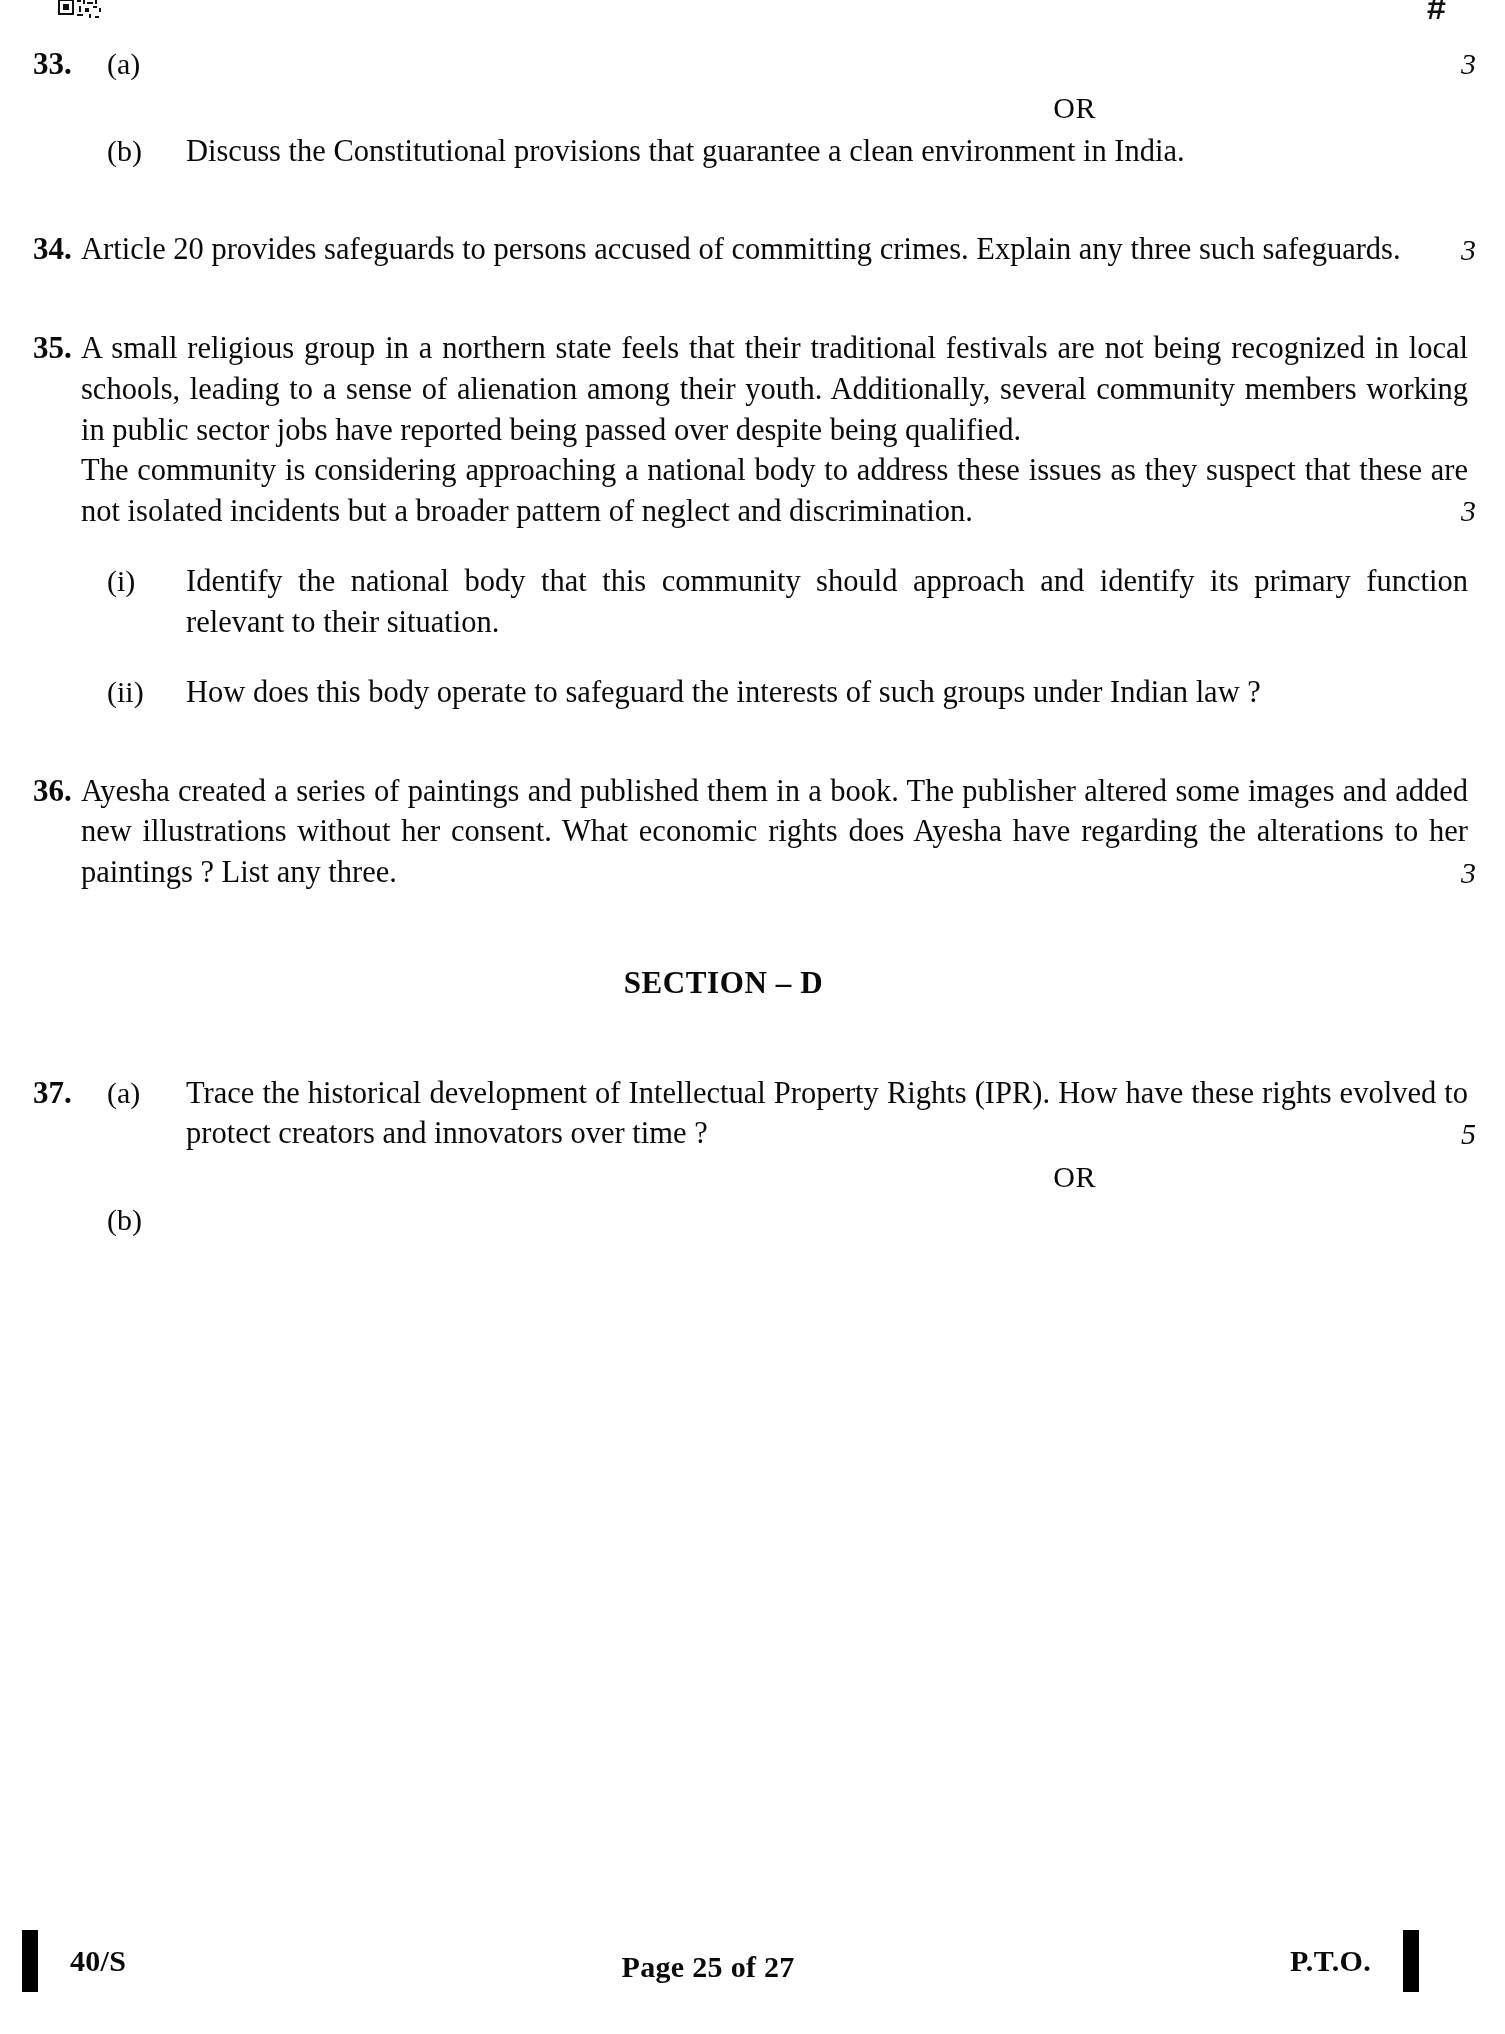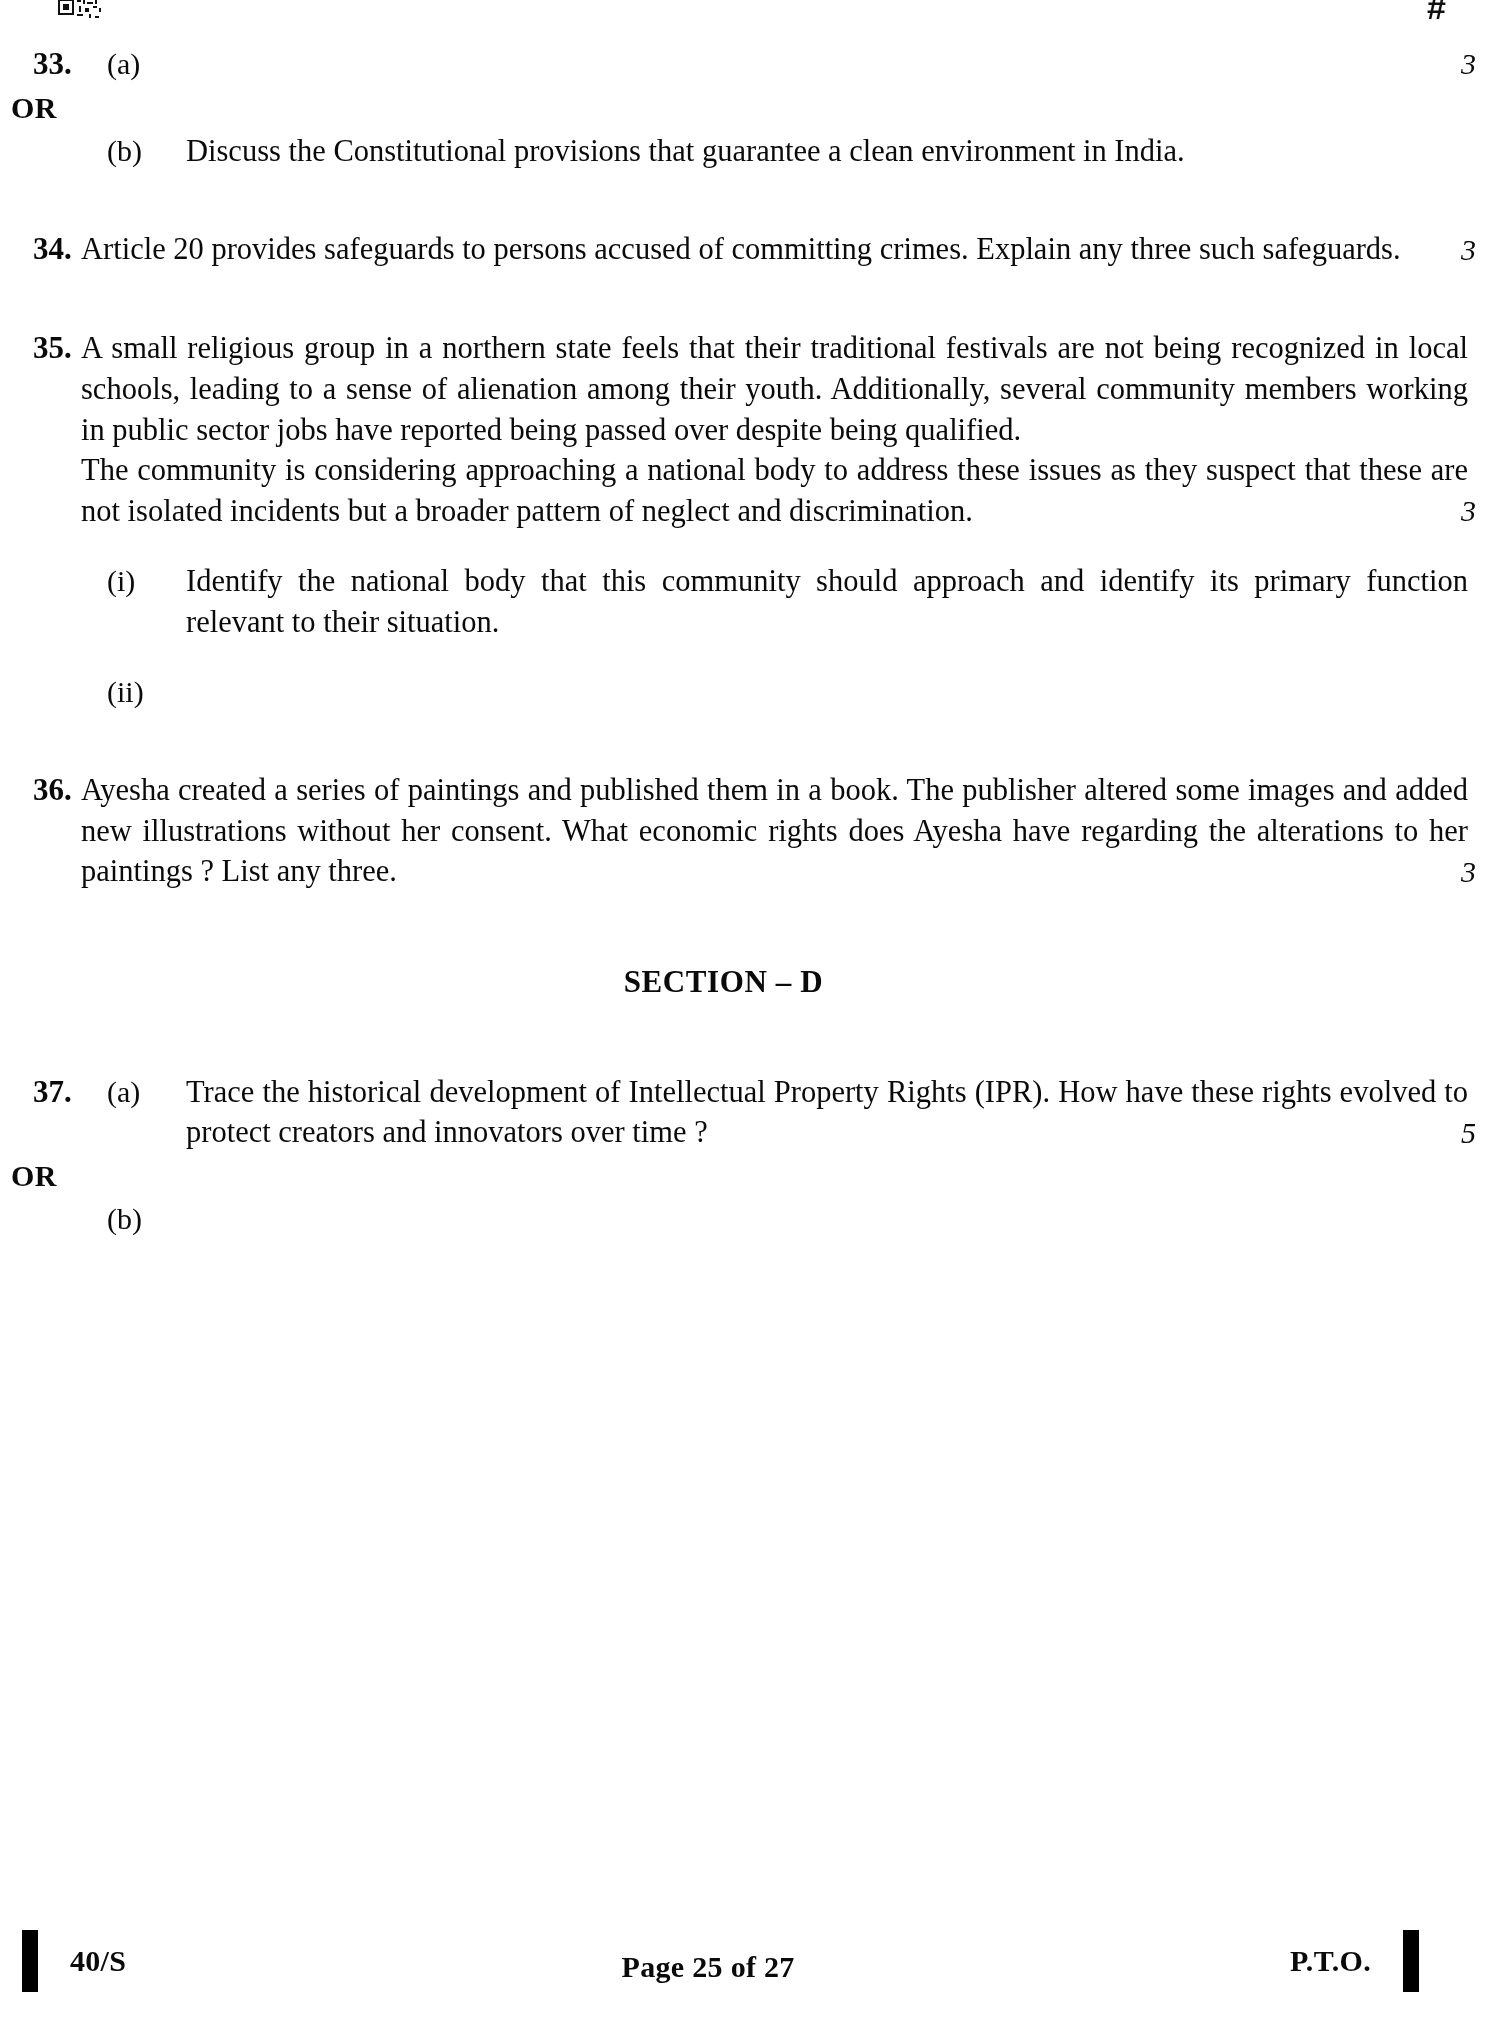--- a/index.html
+++ b/index.html
@@ -95,23 +95,23 @@
     position: absolute;
     right: 0;
     width: 60px;
     text-align: right;
     font-size: 30px;
     font-style: italic;
     line-height: 1.33;
   }
 
   .or-line {
-    text-align: left;
-    font-size: 30px;
-    font-weight: 700;
+    text-align: right;
+    font-size: 30px;
+    font-weight: 400;
     letter-spacing: 0.5px;
     margin: 6px 0 6px 0;
     padding-right: 380px;
   }
 
   .section-head {
     text-align: center;
     font-size: 31px;
     font-weight: 700;
     letter-spacing: 0.6px;
@@ -244,20 +244,21 @@
       <div class="qnum"></div>
       <div class="sublabel">(i)</div>
       <div class="qtext">Identify the national body that this community should approach and identify its primary function relevant to their situation.</div>
     </div>
 
     <div class="gap-md"></div>
 
     <div class="qrow">
       <div class="qnum"></div>
       <div class="sublabel">(ii)</div>
+      <div class="qtext">How does this body operate to safeguard the interests of such groups under Indian law ?</div>
     </div>
 
     <div class="gap-xl"></div>
 
     <div class="qrow">
       <div class="qnum">36.</div>
       <div class="qtext">Ayesha created a series of paintings and published them in a book. The publisher altered some images and added new illustrations without her consent. What economic rights does Ayesha have regarding the alterations to her paintings ? List any three.</div>
       <div class="marks" style="bottom:0">3</div>
     </div>
 

